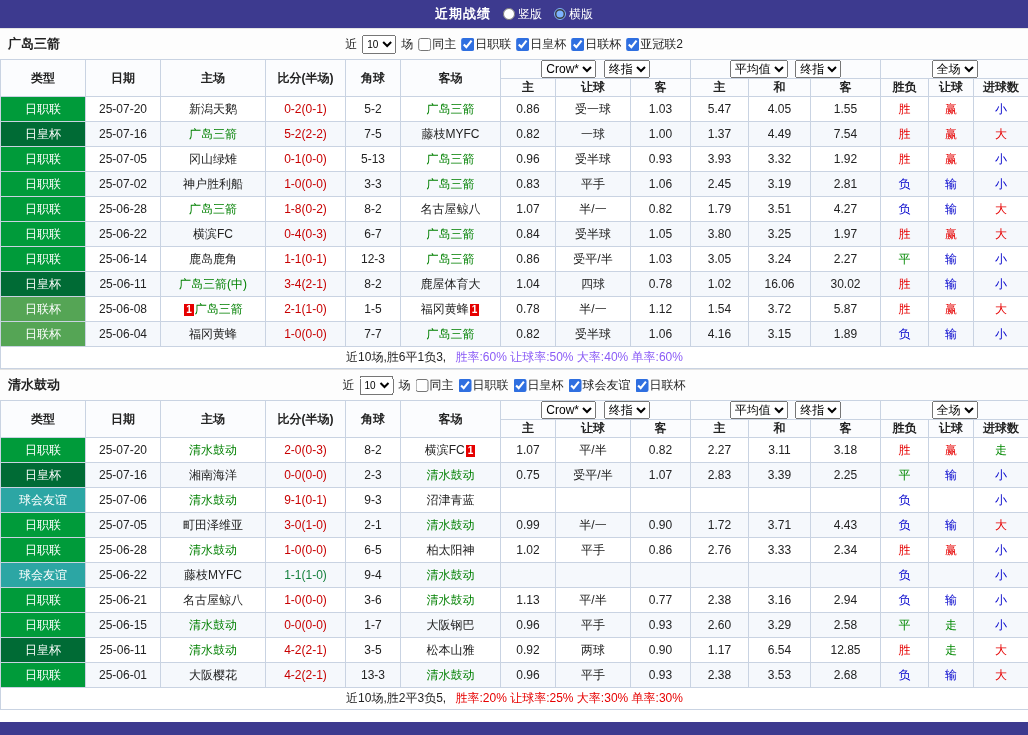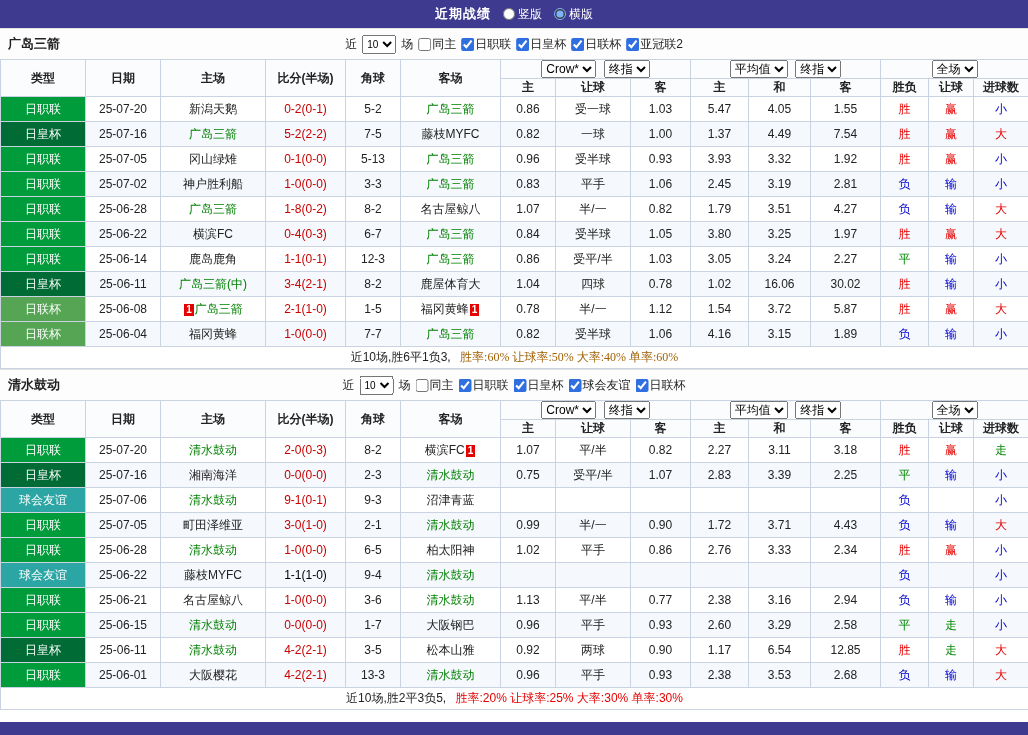--- a/index.html
+++ b/index.html
@@ -336,21 +336,21 @@
     <td class="c-odd">1.89</td>
     <td class="c-res" style="color: rgb(0, 0, 204);">负</td>
     <td class="c-res" style="color: rgb(0, 0, 204);">输</td>
     <td class="c-res" style="color: rgb(0, 0, 204);">小</td>
   </tr>
       </tbody>
     <tfoot>
       <tr>
         <td colspan="15">
           <span>近10场,胜6平1负3,</span>
-          <span class="summary-stats" style="color: #a16207; font-family: Liberation Serif, serif;">胜率:60% 让球率:50% 大率:40% 单率:60%</span>
+          <span class="summary-stats" style="color: #8b5cf6;">胜率:60% 让球率:50% 大率:40% 单率:60%</span>
         </td>
       </tr>
     </tfoot>
   </table>
 </div>
 
 <div class="section">
   <div class="section-head">
     <span class="team-name">清水鼓动</span>
     <div class="filters">
@@ -534,21 +534,21 @@
     <td class="c-res" style="color: rgb(230, 0, 0);">胜</td>
     <td class="c-res" style="color: rgb(230, 0, 0);">赢</td>
     <td class="c-res" style="color: rgb(0, 0, 204);">小</td>
   </tr>
         <tr>
     <td class="c-league" style="background: rgb(44, 166, 164);">球会友谊</td>
     <td class="c-date">25-06-22</td>
     <td class="c-team">
       <span class="tname">藤枝MYFC</span>
     </td>
-    <td class="c-score" style="color: #000000;">1-1(1-0)</td>
+    <td class="c-score" style="color: #15803d;">1-1(1-0)</td>
     <td class="c-corner">9-4</td>
     <td class="c-team">
       <span class="tname" style="color: rgb(0, 128, 0);">清水鼓动</span>
     </td>
     <td class="c-odd"></td>
     <td class="c-odd"></td>
     <td class="c-odd"></td>
     <td class="c-odd"></td>
     <td class="c-odd"></td>
     <td class="c-odd"></td>

